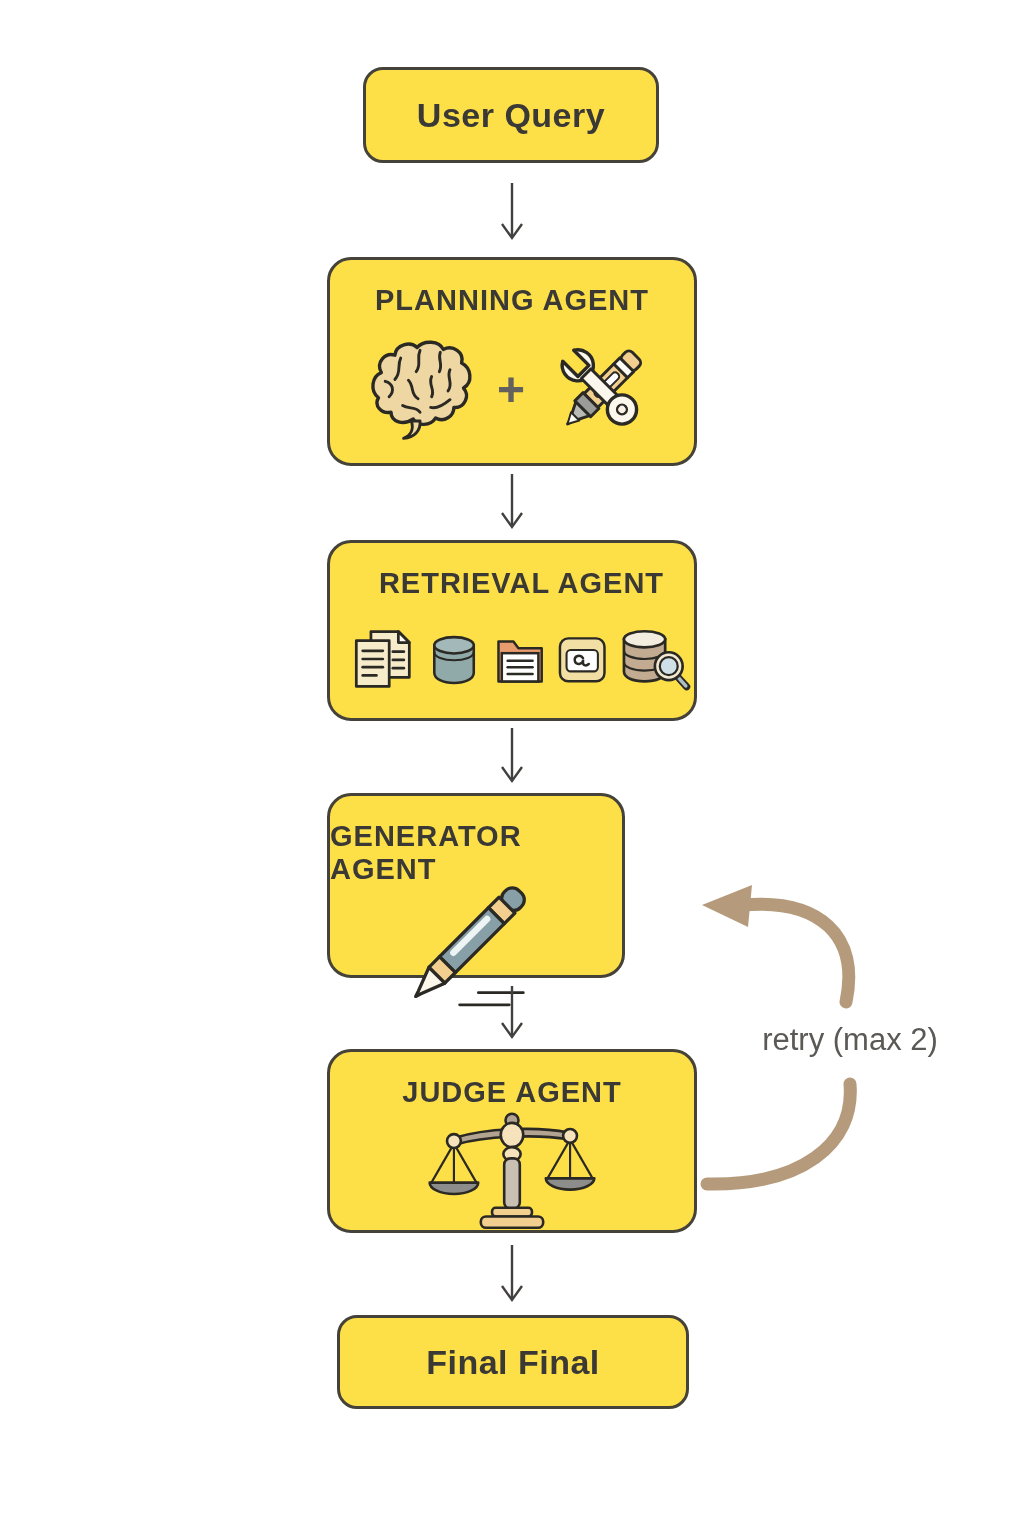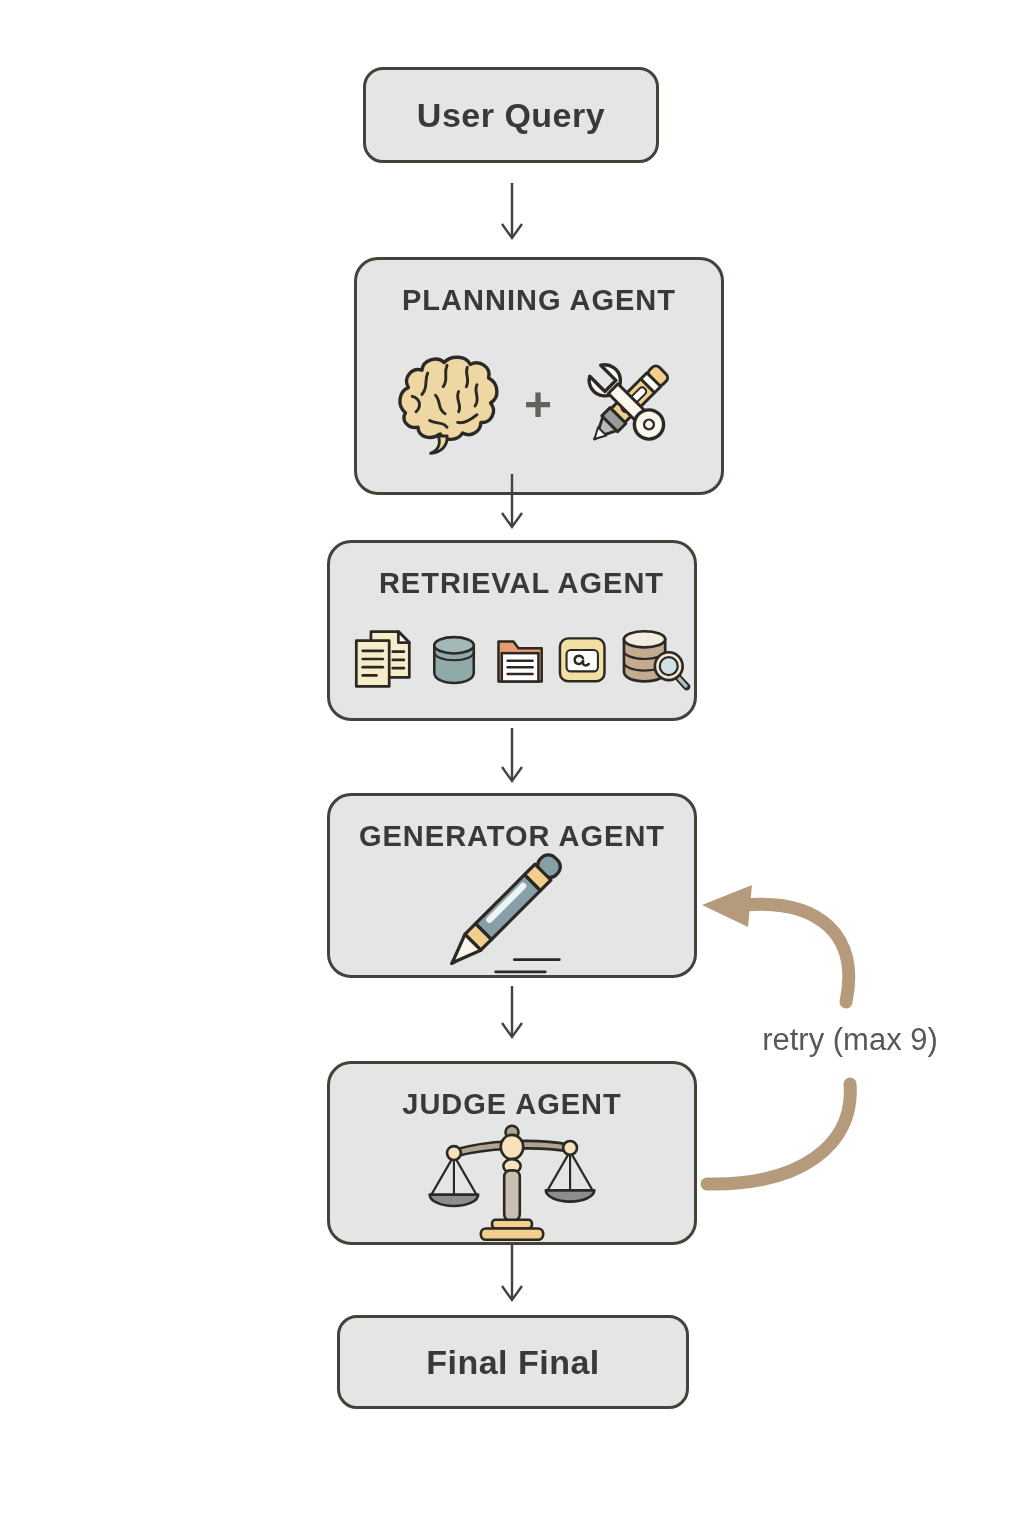--- a/index.html
+++ b/index.html
@@ -1,31 +1,31 @@
 <!DOCTYPE html>
 <html><head>
 <meta charset="utf-8">
 <style>
   html,body{margin:0;padding:0;background:#ffffff;}
   .canvas{position:relative;width:1024px;height:1536px;background:#ffffff;overflow:hidden;
           font-family:"Liberation Sans", sans-serif;}
-  .box{position:absolute;background:#e5e5e5;border:3px solid #454239;box-sizing:border-box;
+  .box{position:absolute;background:#fde047;border:3px solid #454239;box-sizing:border-box;
        display:flex;flex-direction:column;align-items:center;justify-content:center;}
   .terminal{border-radius:20px;}
   .terminal .t-label{font-size:34px;font-weight:700;color:#3b3936;letter-spacing:.5px;}
   .agent{border-radius:24px;justify-content:flex-start;}
   .agent-title{margin:0;padding-top:24px;font-size:29px;font-weight:700;color:#3b3936;letter-spacing:1px;}
   .icon-row{flex:1;display:flex;align-items:center;justify-content:center;gap:14px;width:100%;}
   .icon-row.tight{gap:6px;}
   .plus{font-size:48px;font-weight:700;color:#63615d;line-height:1;padding:0 4px;}
   .user-query{left:363px;top:67px;width:296px;height:96px;}
-  .planning{left:327px;top:257px;width:370px;height:238px;margin-left:27px;}
+  .planning{left:327px;top:257px;width:370px;height:209px;}
   .retrieval{left:327px;top:540px;width:370px;height:181px;padding-left:19px;}
-  .generator{left:327px;top:793px;width:370px;height:185px;}
-  .judge{left:327px;top:1049px;width:370px;height:184px;margin-top:12px;}
+  .generator{left:327px;top:793px;width:298px;height:185px;}
+  .judge{left:327px;top:1049px;width:370px;height:184px;}
   .final-answer{left:337px;top:1315px;width:352px;height:94px;}
   .flow-arrow{position:absolute;left:498px;}
   .fa1{top:181px;} .fa2{top:472px;} .fa3{top:726px;} .fa4{top:984px;} .fa5{top:1243px;}
   .retry-svg{position:absolute;left:690px;top:878px;}
   .retry-label{position:absolute;left:738px;top:1022px;width:224px;text-align:center;
                font-size:31px;color:#5b5955;}
   svg{display:block;}
 </style>
 </head>
 <body>
@@ -196,15 +196,15 @@
 
   <section class="box terminal final-answer">
     <span class="t-label">Final Final</span>
   </section>
 
   <svg class="retry-svg" width="300" height="340" viewBox="0 0 300 340">
     <path d="M156 124 C170 58 130 20 52 27" fill="none" stroke="#b59b7b" stroke-width="13" stroke-linecap="round"></path>
     <polygon points="12,27 62,7 58,49" fill="#b59b7b"></polygon>
     <path d="M17 306 C110 308 165 267 160 206" fill="none" stroke="#b59b7b" stroke-width="13" stroke-linecap="round"></path>
   </svg>
-  <div class="retry-label">retry (max 9)</div>
+  <div class="retry-label">retry (max 2)</div>
 
 </div>
 
 </body></html>

